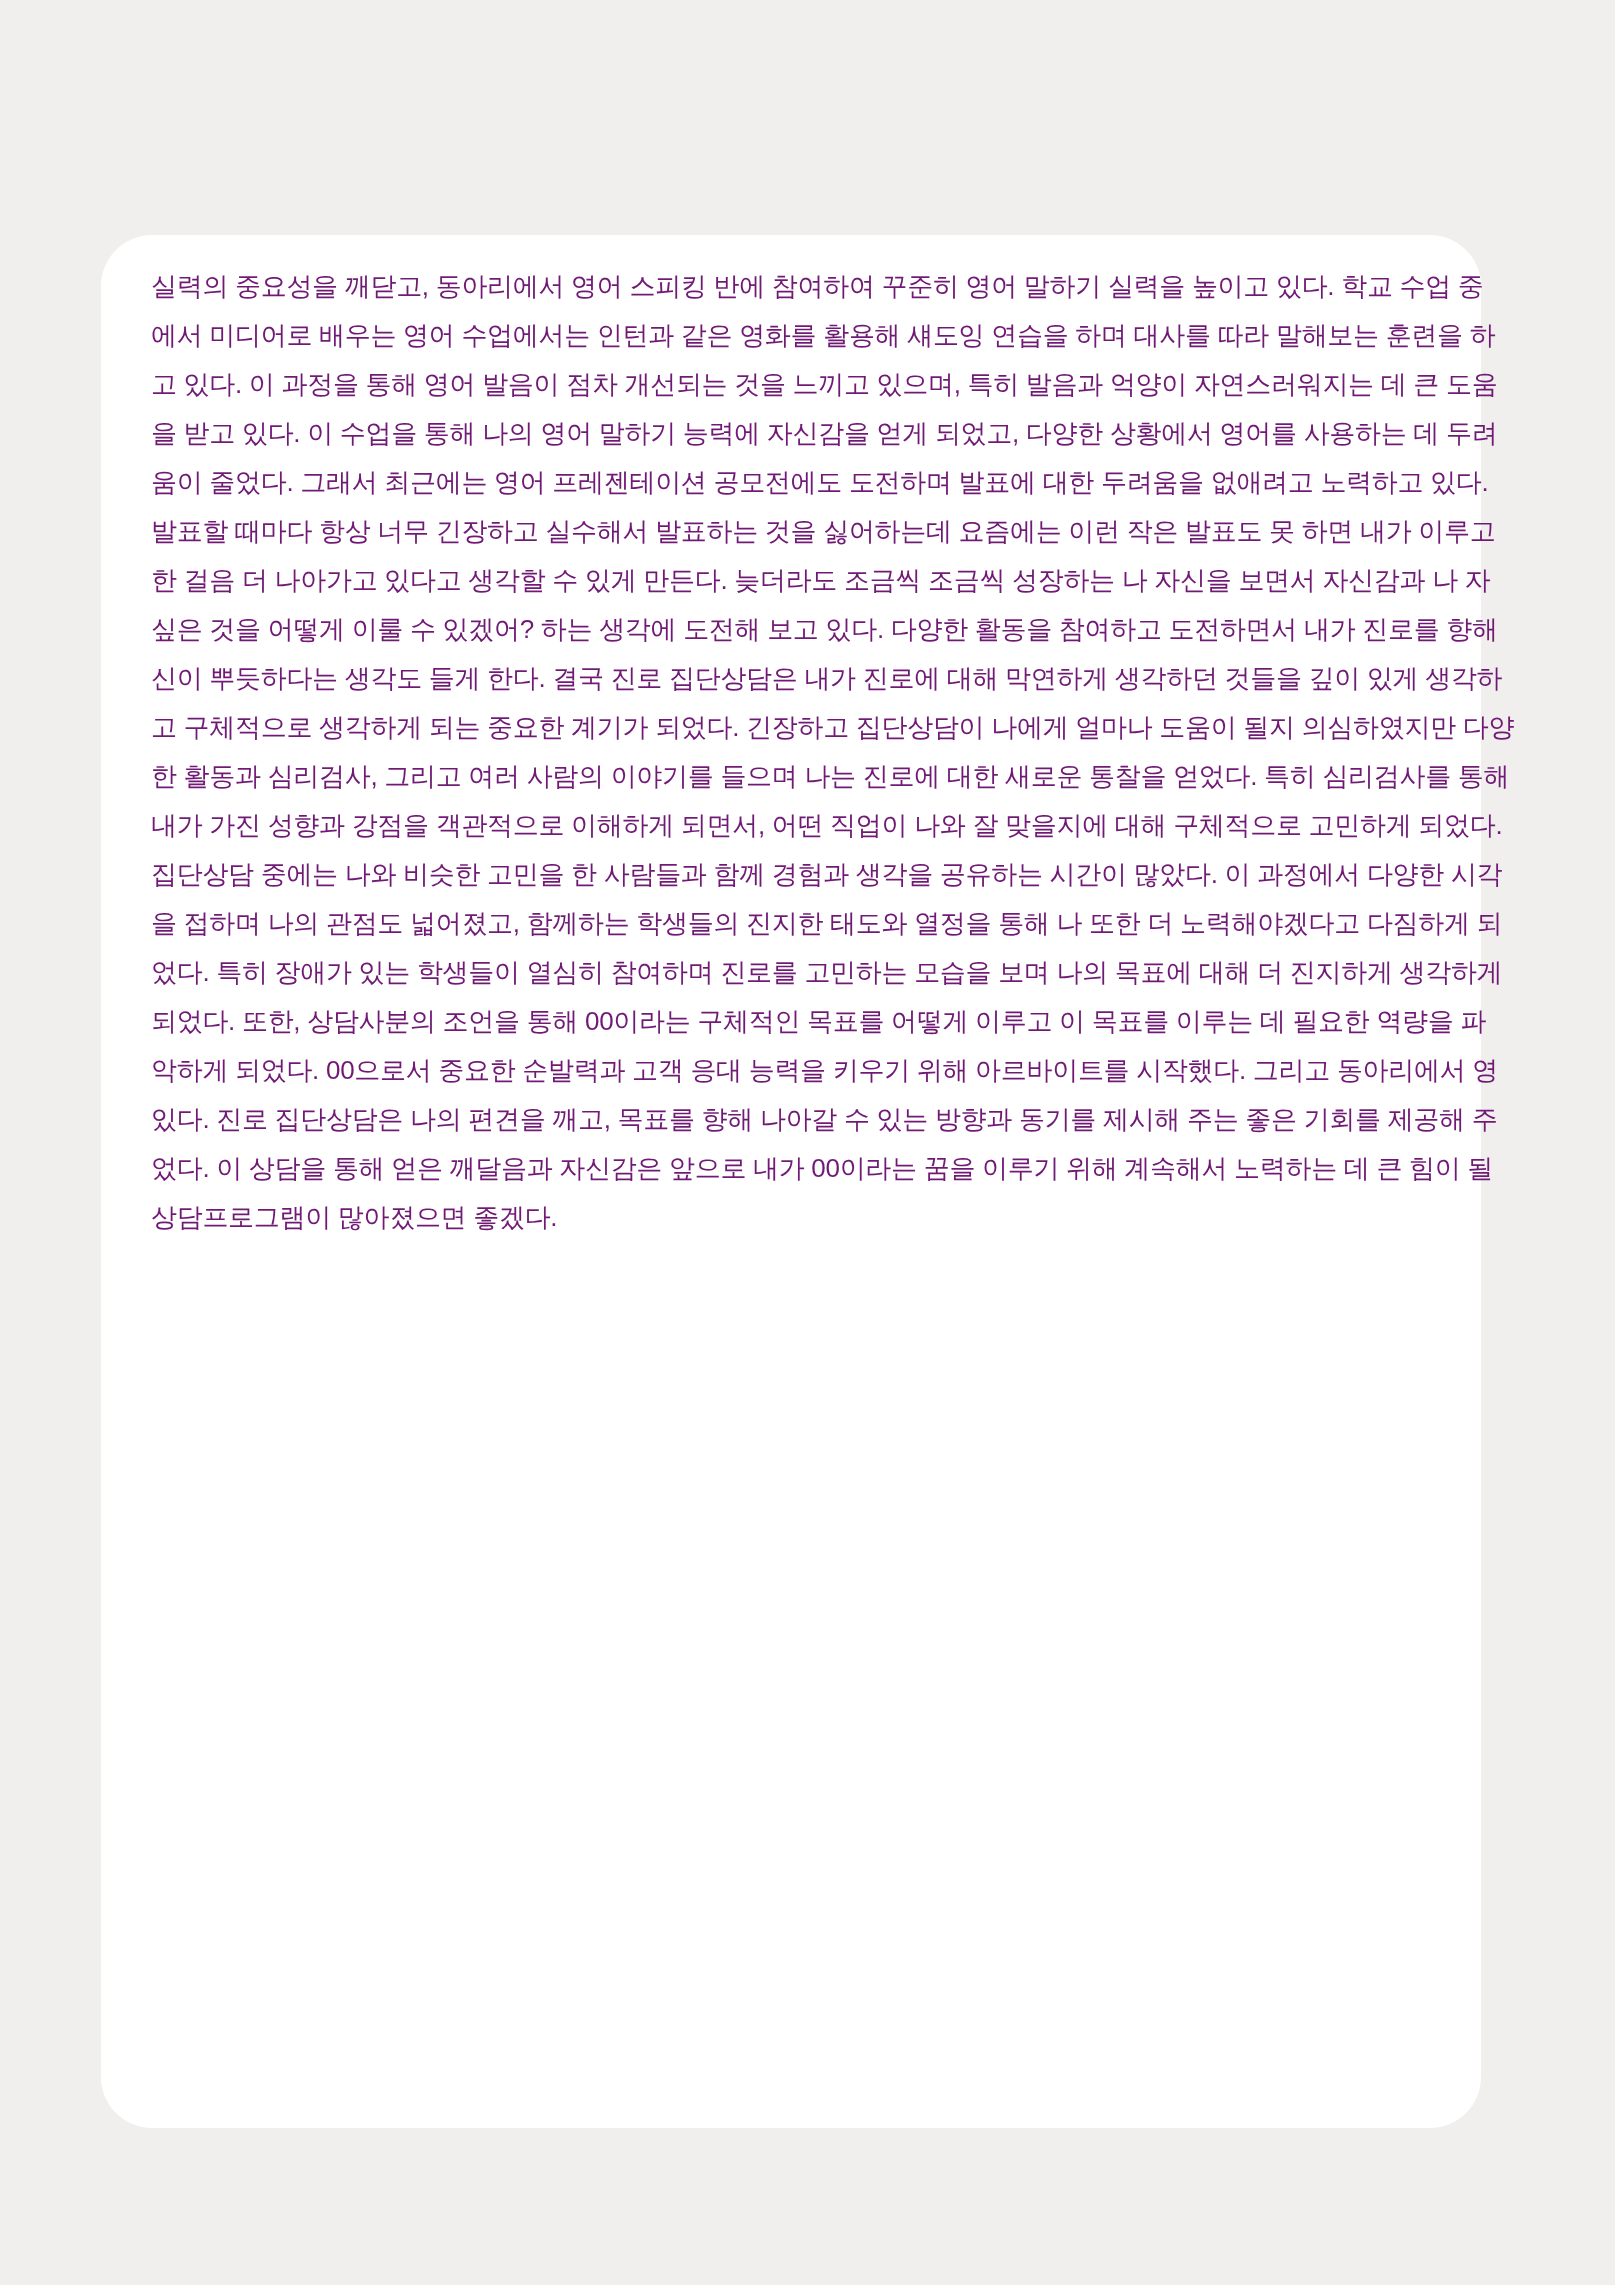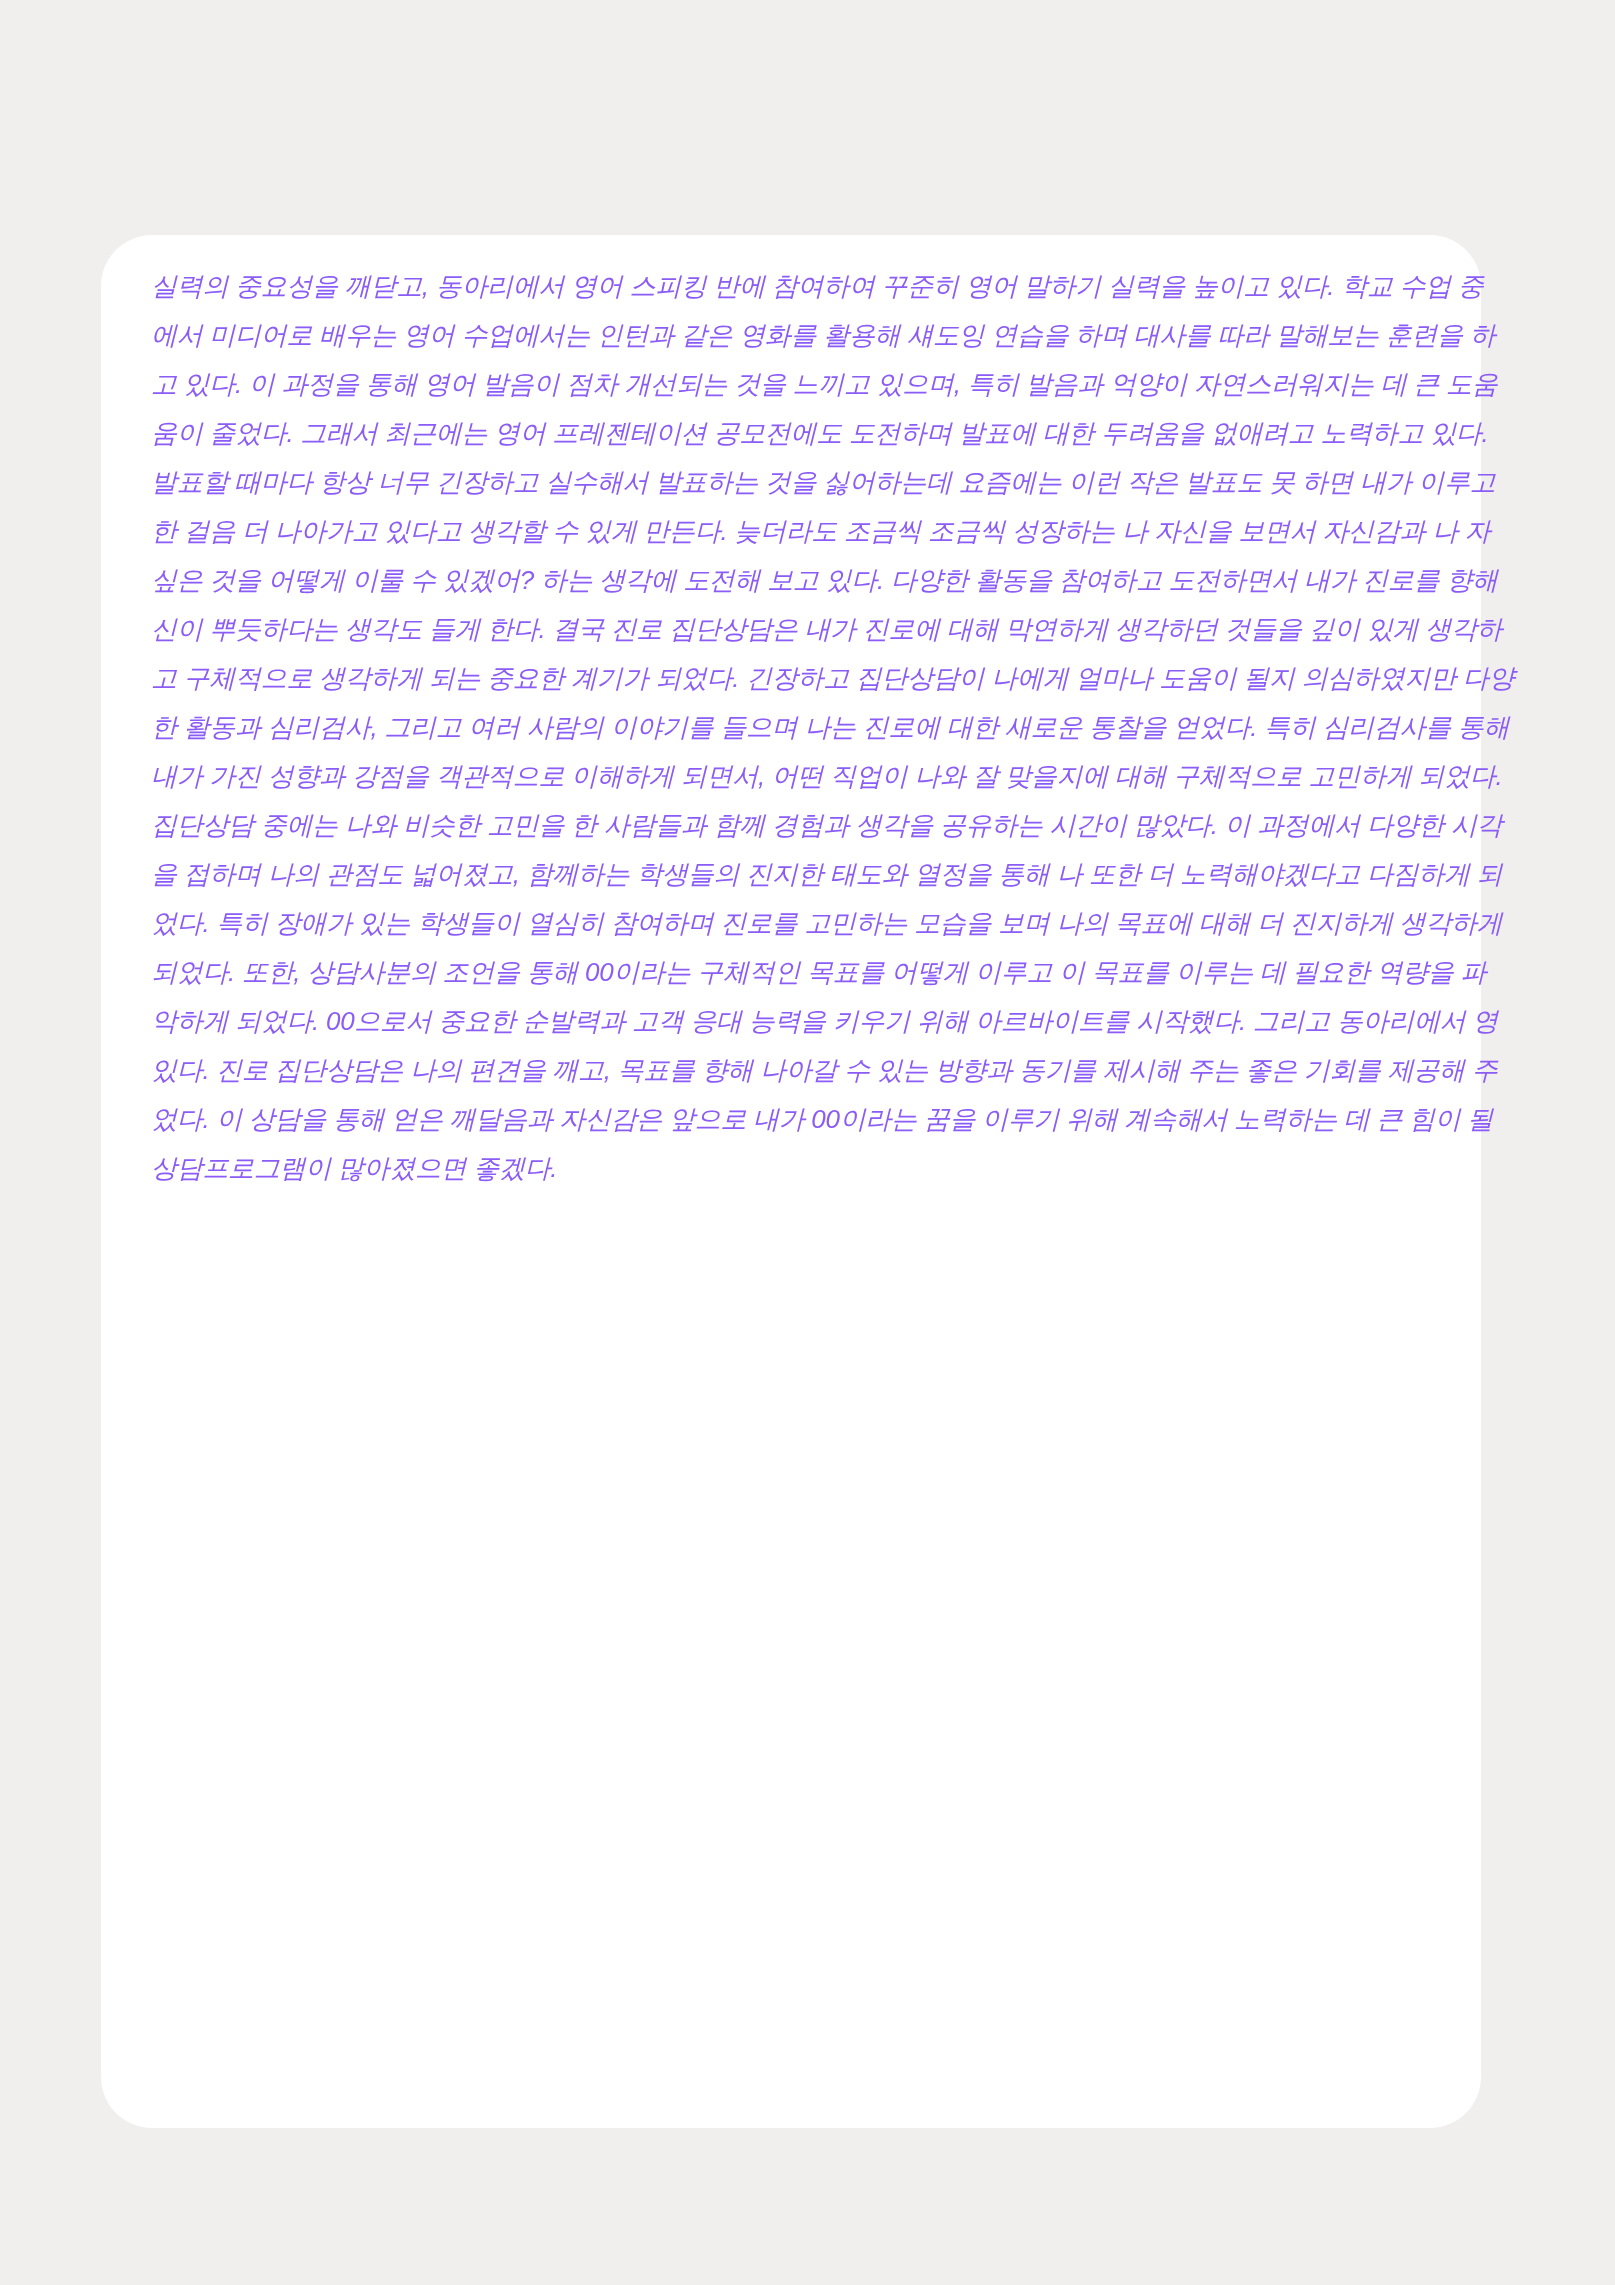--- a/index.html
+++ b/index.html
@@ -26,34 +26,34 @@
       padding: 27px 50px 0 50px;
     }
     .text-block {
       width: 100%;
     }
     .text-line {
       height: 49px;
       line-height: 49px;
       font-size: 26px;
       letter-spacing: -0.3px;
-      color: #8b5cf6;
+      color: #701a75;
       white-space: nowrap;
       overflow: visible;
-      font-style: italic;
     }
   </style>
 </head>
 <body>
 
 <div class="card">
   <div class="text-block">
       <div class="text-line">실력의 중요성을 깨닫고, 동아리에서 영어 스피킹 반에 참여하여 꾸준히 영어 말하기 실력을 높이고 있다. 학교 수업 중</div>
       <div class="text-line">에서 미디어로 배우는 영어 수업에서는 인턴과 같은 영화를 활용해 섀도잉 연습을 하며 대사를 따라 말해보는 훈련을 하</div>
       <div class="text-line">고 있다. 이 과정을 통해 영어 발음이 점차 개선되는 것을 느끼고 있으며, 특히 발음과 억양이 자연스러워지는 데 큰 도움</div>
+      <div class="text-line">을 받고 있다. 이 수업을 통해 나의 영어 말하기 능력에 자신감을 얻게 되었고, 다양한 상황에서 영어를 사용하는 데 두려</div>
       <div class="text-line">움이 줄었다. 그래서 최근에는 영어 프레젠테이션 공모전에도 도전하며 발표에 대한 두려움을 없애려고 노력하고 있다.</div>
       <div class="text-line">발표할 때마다 항상 너무 긴장하고 실수해서 발표하는 것을 싫어하는데 요즘에는 이런 작은 발표도 못 하면 내가 이루고</div>
       <div class="text-line">한 걸음 더 나아가고 있다고 생각할 수 있게 만든다. 늦더라도 조금씩 조금씩 성장하는 나 자신을 보면서 자신감과 나 자</div>
       <div class="text-line">싶은 것을 어떻게 이룰 수 있겠어? 하는 생각에 도전해 보고 있다. 다양한 활동을 참여하고 도전하면서 내가 진로를 향해</div>
       <div class="text-line">신이 뿌듯하다는 생각도 들게 한다. 결국 진로 집단상담은 내가 진로에 대해 막연하게 생각하던 것들을 깊이 있게 생각하</div>
       <div class="text-line">고 구체적으로 생각하게 되는 중요한 계기가 되었다. 긴장하고 집단상담이 나에게 얼마나 도움이 될지 의심하였지만 다양</div>
       <div class="text-line">한 활동과 심리검사, 그리고 여러 사람의 이야기를 들으며 나는 진로에 대한 새로운 통찰을 얻었다. 특히 심리검사를 통해</div>
       <div class="text-line">내가 가진 성향과 강점을 객관적으로 이해하게 되면서, 어떤 직업이 나와 잘 맞을지에 대해 구체적으로 고민하게 되었다.</div>
       <div class="text-line">집단상담 중에는 나와 비슷한 고민을 한 사람들과 함께 경험과 생각을 공유하는 시간이 많았다. 이 과정에서 다양한 시각</div>
       <div class="text-line">을 접하며 나의 관점도 넓어졌고, 함께하는 학생들의 진지한 태도와 열정을 통해 나 또한 더 노력해야겠다고 다짐하게 되</div>

